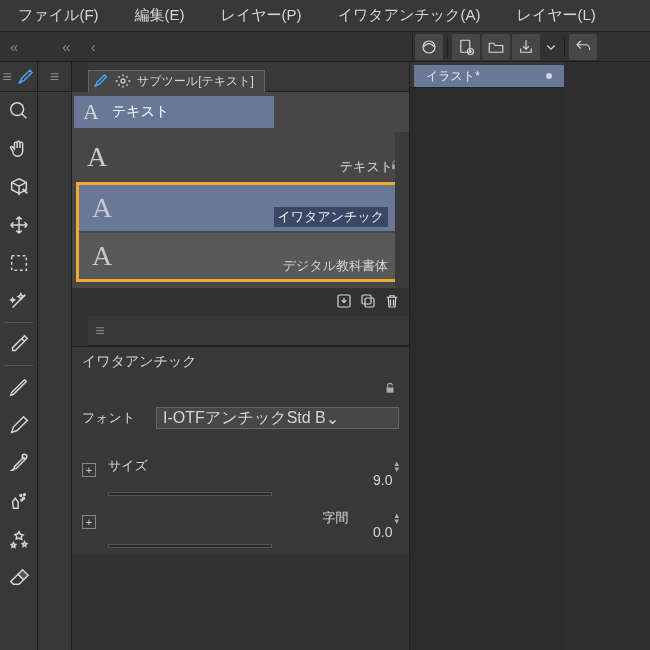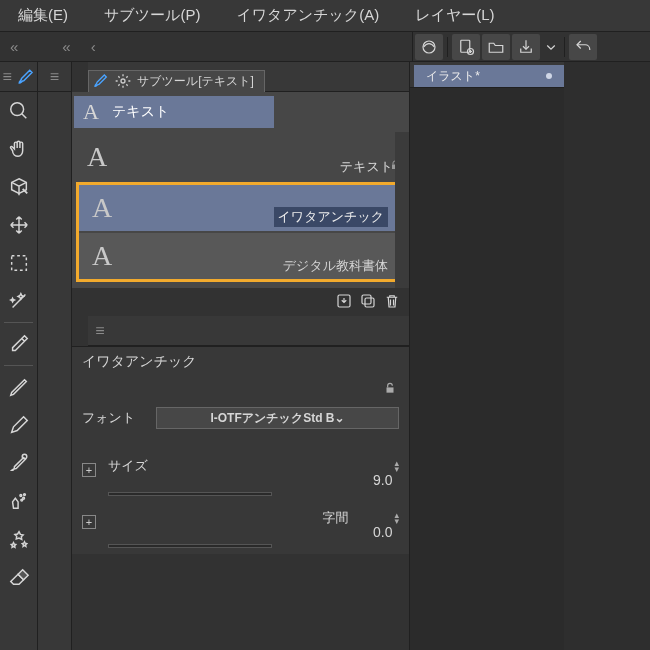--- a/index.html
+++ b/index.html
@@ -64,39 +64,40 @@
   
   .actions{height:28px;display:flex;align-items:center;justify-content:flex-end;padding-right:8px;gap:6px;background:var(--bg-darker);}
   .actions svg{width:18px;height:18px;stroke:var(--text);fill:none;stroke-width:1.6;}
   
   .prop-name{height:30px;display:flex;align-items:center;padding:0 10px;color:var(--text);font-size:14px;background:var(--bg-dark);border-top:1px solid var(--line);}
   .prop-lock{height:24px;display:flex;align-items:center;justify-content:flex-end;padding-right:12px;background:var(--bg-dark);}
   .prop-lock svg{width:14px;height:14px;fill:#aaa;}
   .prop-list{background:var(--bg-dark);padding:6px 10px 20px 10px;display:flex;flex-direction:column;gap:28px;}
   .prop-row{display:flex;align-items:center;height:24px;gap:8px;}
   .prop-label{width:66px;font-size:13px;color:var(--text);}
-  .prop-select{flex:1;height:22px;background:var(--bg-med);border:1px solid #666;display:flex;align-items:center;justify-content:center;padding:0 6px;font-size:12px;color:var(--text);font-weight:bold;}
+  .prop-select{flex:1;height:22px;background:var(--bg-med);border:1px solid #666;display:flex;align-items:center;justify-content:flex-start;padding:0 6px;font-size:16px;color:var(--text);}
   .prop-num{width:44px;text-align:right;font-size:14px;color:var(--text);margin-top:28px;}
   .spinner{display:flex;flex-direction:column;line-height:6px;font-size:9px;color:#aaa;margin-left:2px;}
   .plusbox{width:14px;height:14px;border:1px solid #888;display:flex;align-items:center;justify-content:center;font-size:11px;color:#ccc;margin-right:4px;}
   .prop-stack{display:flex;flex-direction:column;gap:2px;}
   .slider-track{height:4px;background:#2a2a2a;margin-top:2px;border:1px solid #555;width:164px;}
   
   .canvas-col{flex:1;background:var(--bg-darkest);display:flex;flex-direction:row;}
   .tabstrip{height:26px;background:var(--bg-dark);display:flex;align-items:flex-end;padding-left:4px;border-bottom:1px solid var(--line);}
   .doc-tab{height:22px;background:var(--sel-blue);display:flex;align-items:center;padding:0 12px;gap:18px;font-size:12px;color:#ececec;min-width:150px;justify-content:space-between;}
   .doc-tab .dot{width:6px;height:6px;border-radius:50%;background:#cfd6e6;}
   .canvas{flex:1;background:#2e2e2e;}
 </style>
 </head>
 <body>
 
 <div class="menubar">
+  <div class="menu-item">ファイル(F)</div>
   <div class="menu-item">編集(E)</div>
-  <div class="menu-item">サブツール(P)</div>
+  <div class="menu-item">レイヤー(P)</div>
   <div class="menu-item">イワタアンチック(A)</div>
   <div class="menu-item">レイヤー(L)</div>
 </div>
 
 <div class="subbar">
   <div class="subbar-left">
     <span class="angle">«</span>
     <span style="width:24px"></span>
     <span class="angle">«</span>
     <span class="angle">‹</span>

